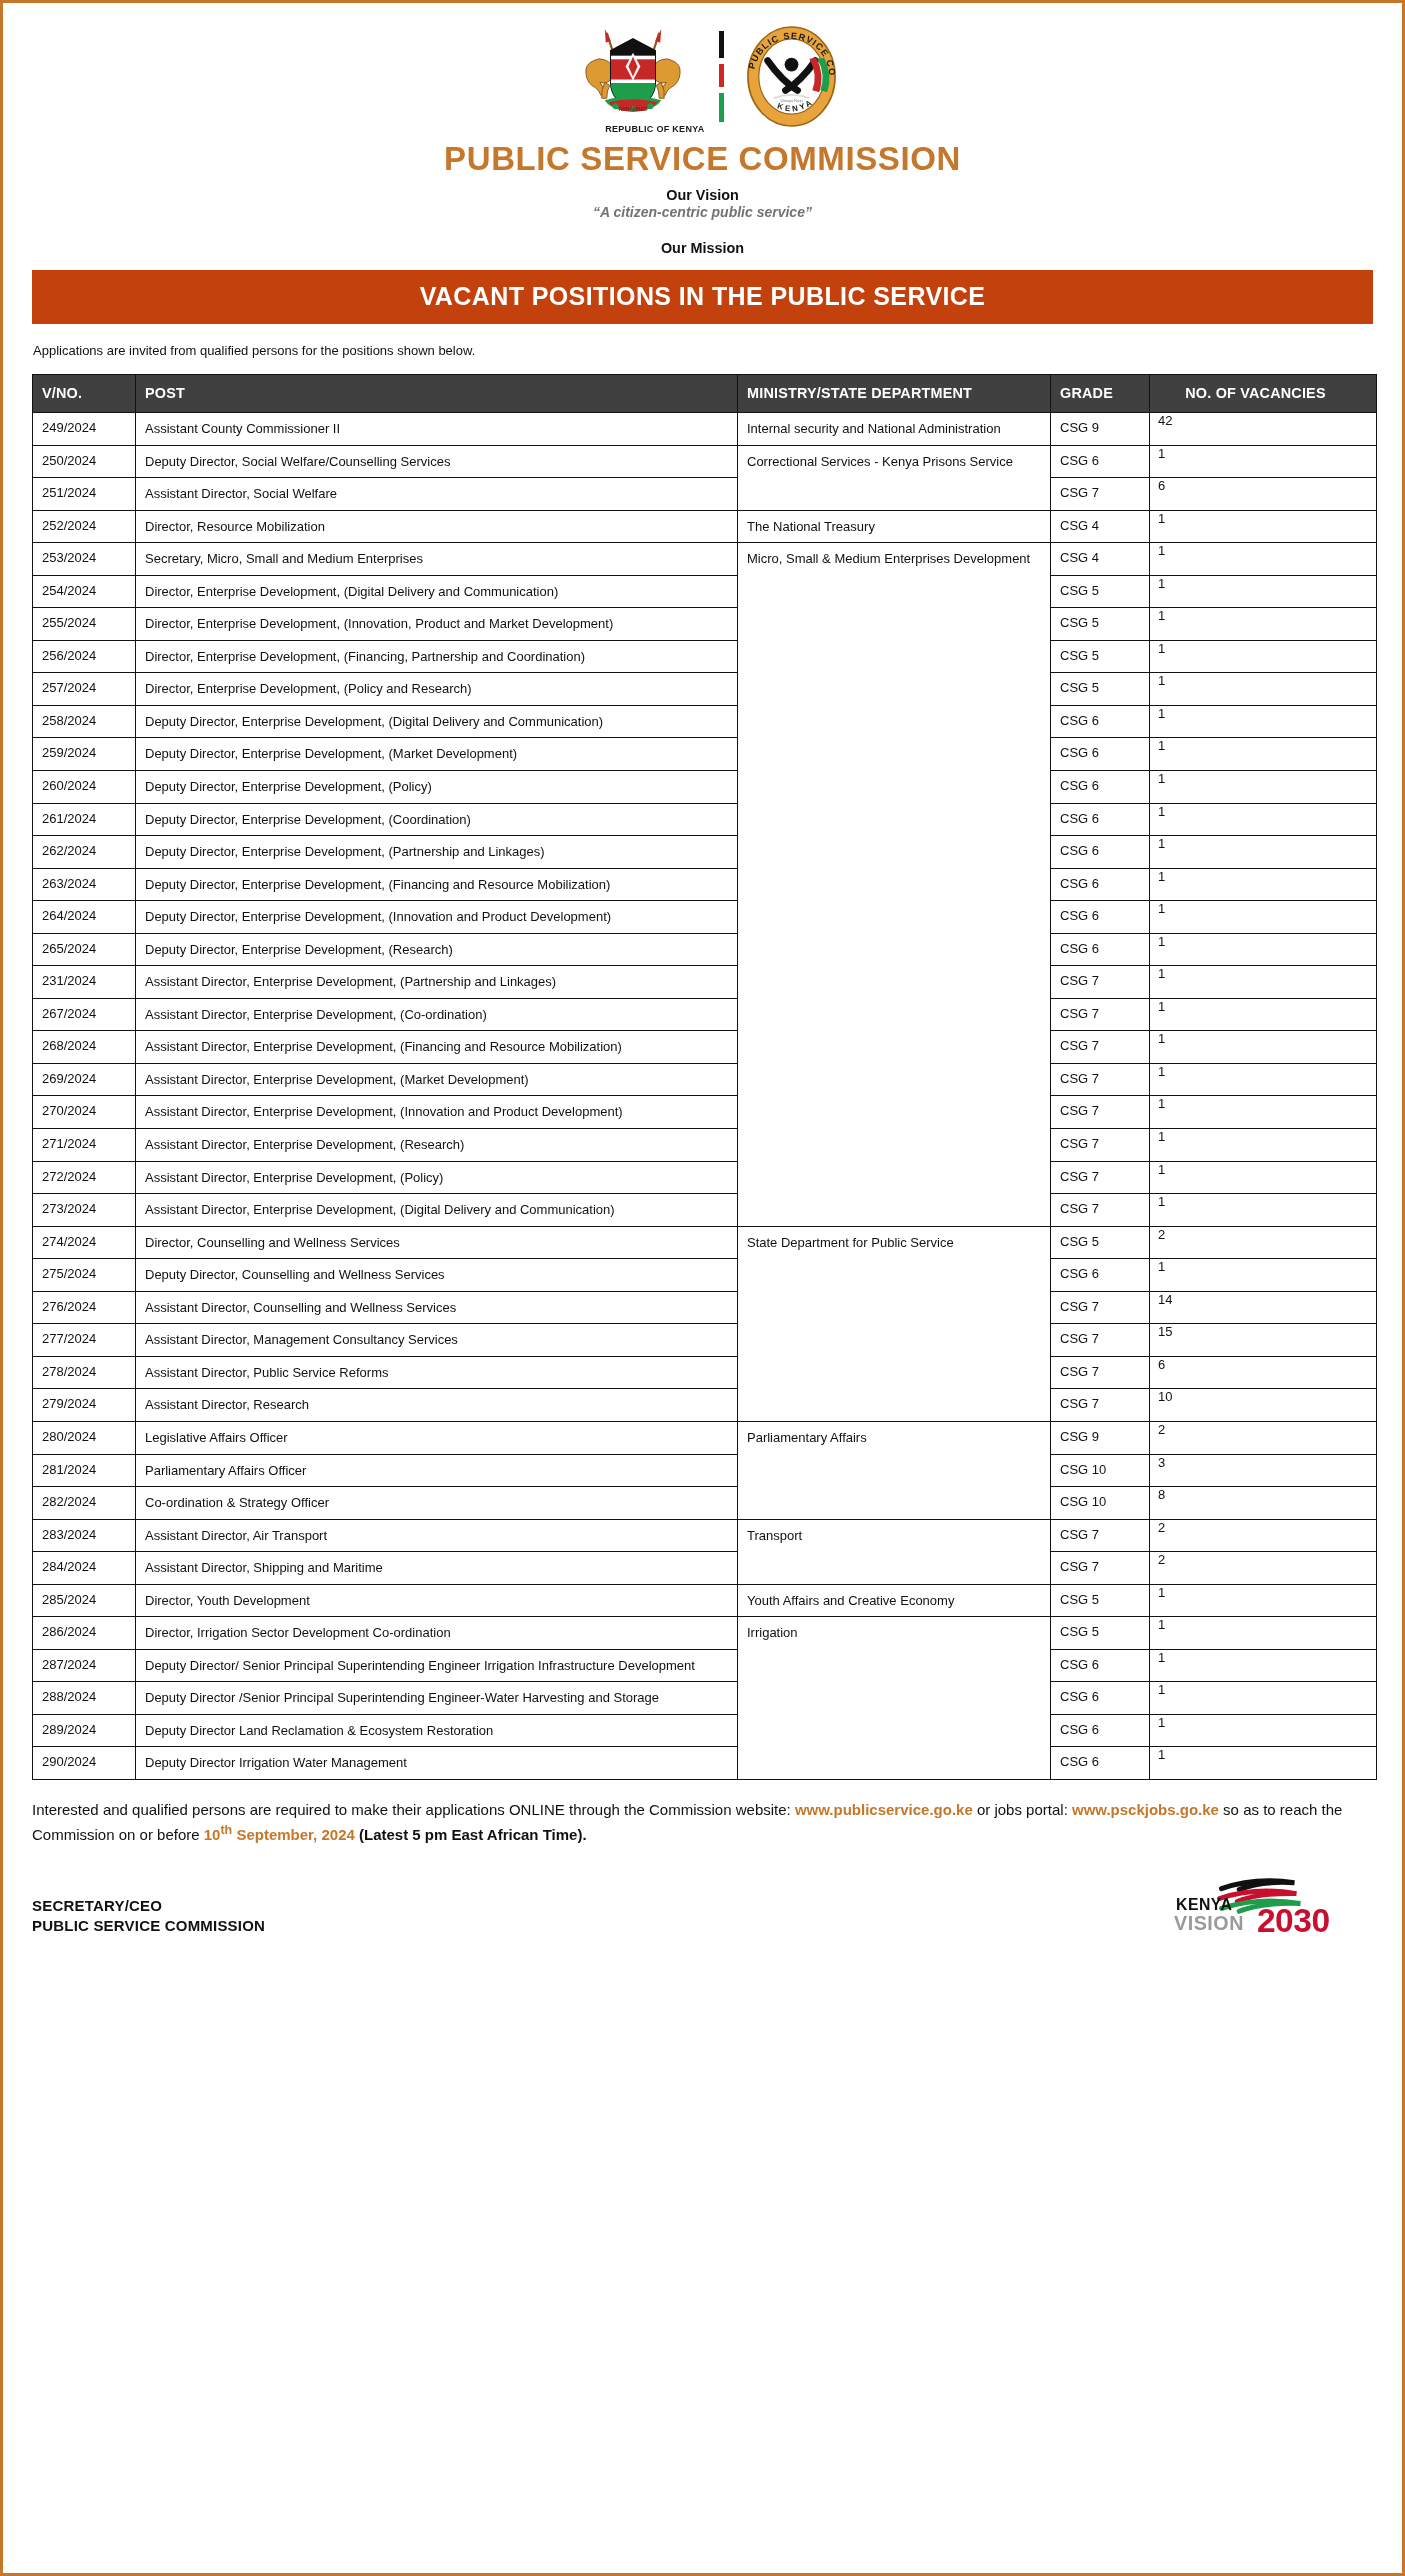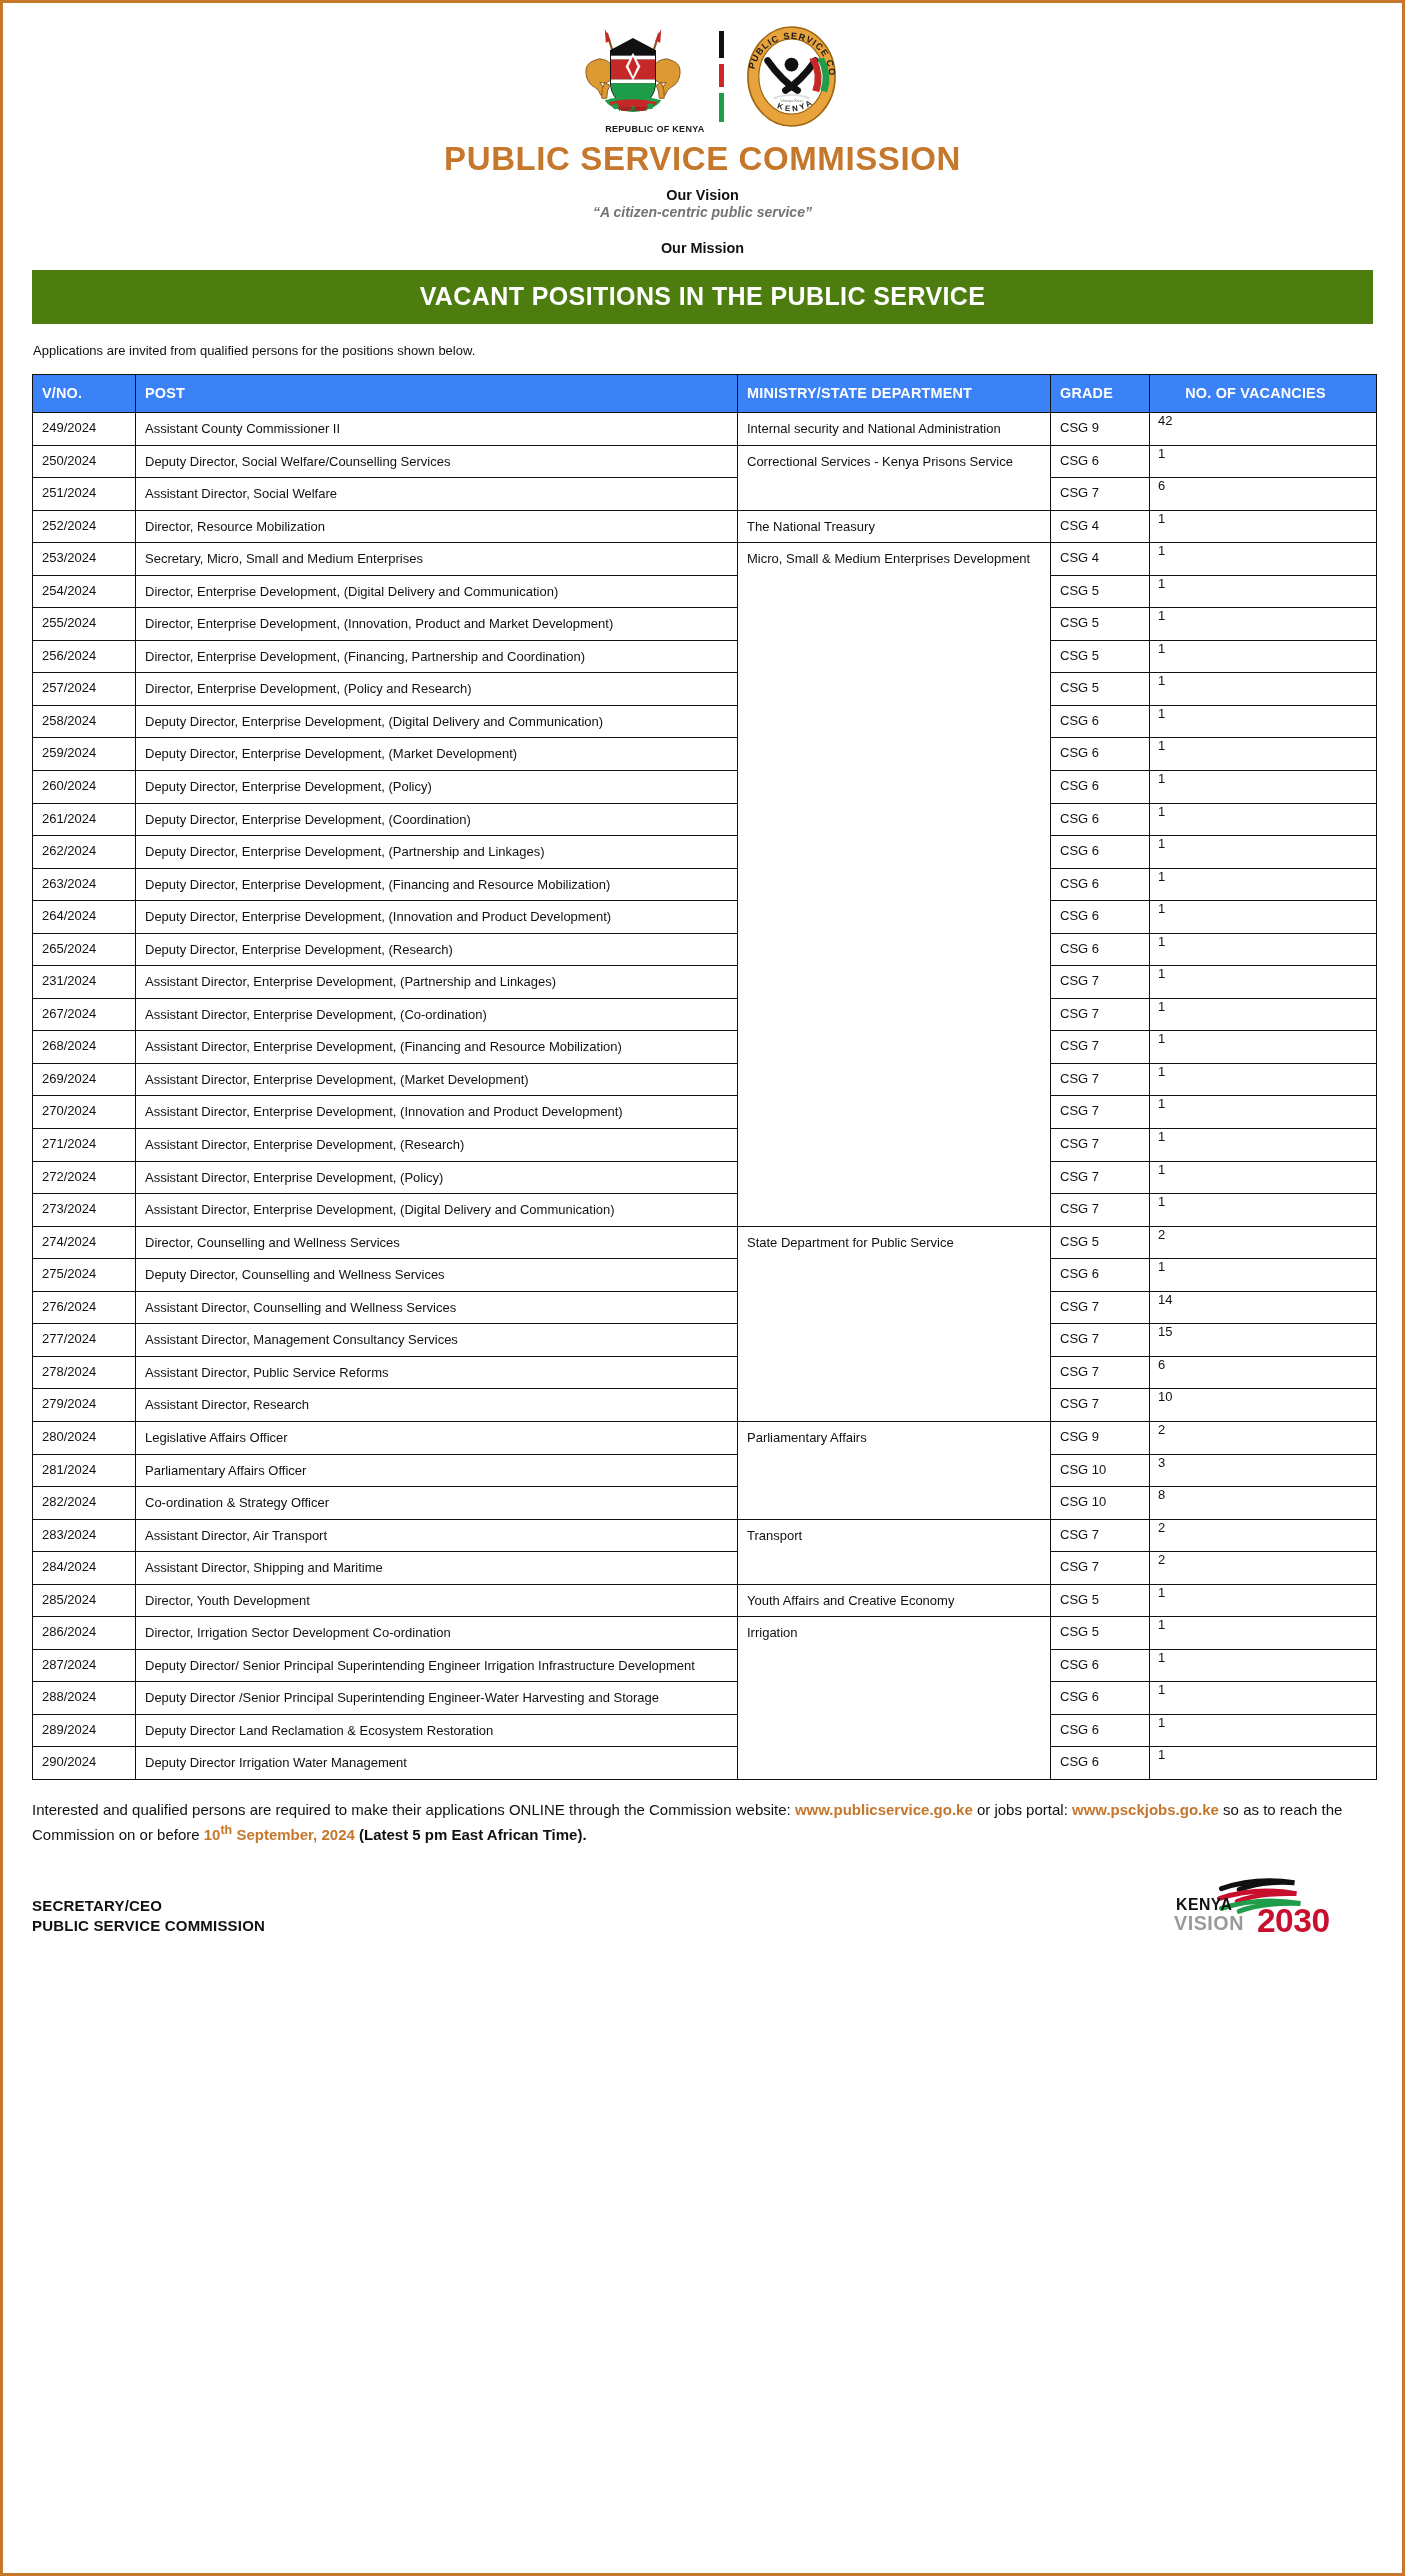--- a/index.html
+++ b/index.html
@@ -56,21 +56,21 @@
     margin-top: 6px;
   }
   .vm-block { text-align: center; margin-top: 9px; }
   .vm-label { font-size: 14.4px; font-weight: bold; color: #111; }
   .vm-text  { font-size: 14px; font-style: italic; font-weight: bold; color: #737373; margin-top: 1px; }
   .vm-gap { height: 11px; }
 
   
   .banner {
     margin-top: 14px;
-    background: #4d7c0f;
+    background: #c2410c;
     color: #ffffff;
     text-align: center;
     font-size: 25px;
     font-weight: bold;
     letter-spacing: 0.4px;
     padding: 12px 0 13px 0;
   }
 
   .intro {
     font-size: 13px;
@@ -84,21 +84,21 @@
     border-collapse: collapse;
     table-layout: fixed;
     font-size: 13px;
     color: #111;
   }
   table.vac th, table.vac td {
     border: 1.6px solid #111;
     vertical-align: top;
   }
   table.vac thead th {
-    background: #3b82f6;
+    background: #404040;
     color: #ffffff;
     font-size: 14.4px;
     font-weight: bold;
     text-align: left;
     padding: 10px 24px 11px 9px;
     letter-spacing: 0.2px;
     margin-left: 7px;
   }
   table.vac thead th.c { text-align: center; }
   td.vno   { padding: 7px 0 7px 9px; white-space: nowrap; }

